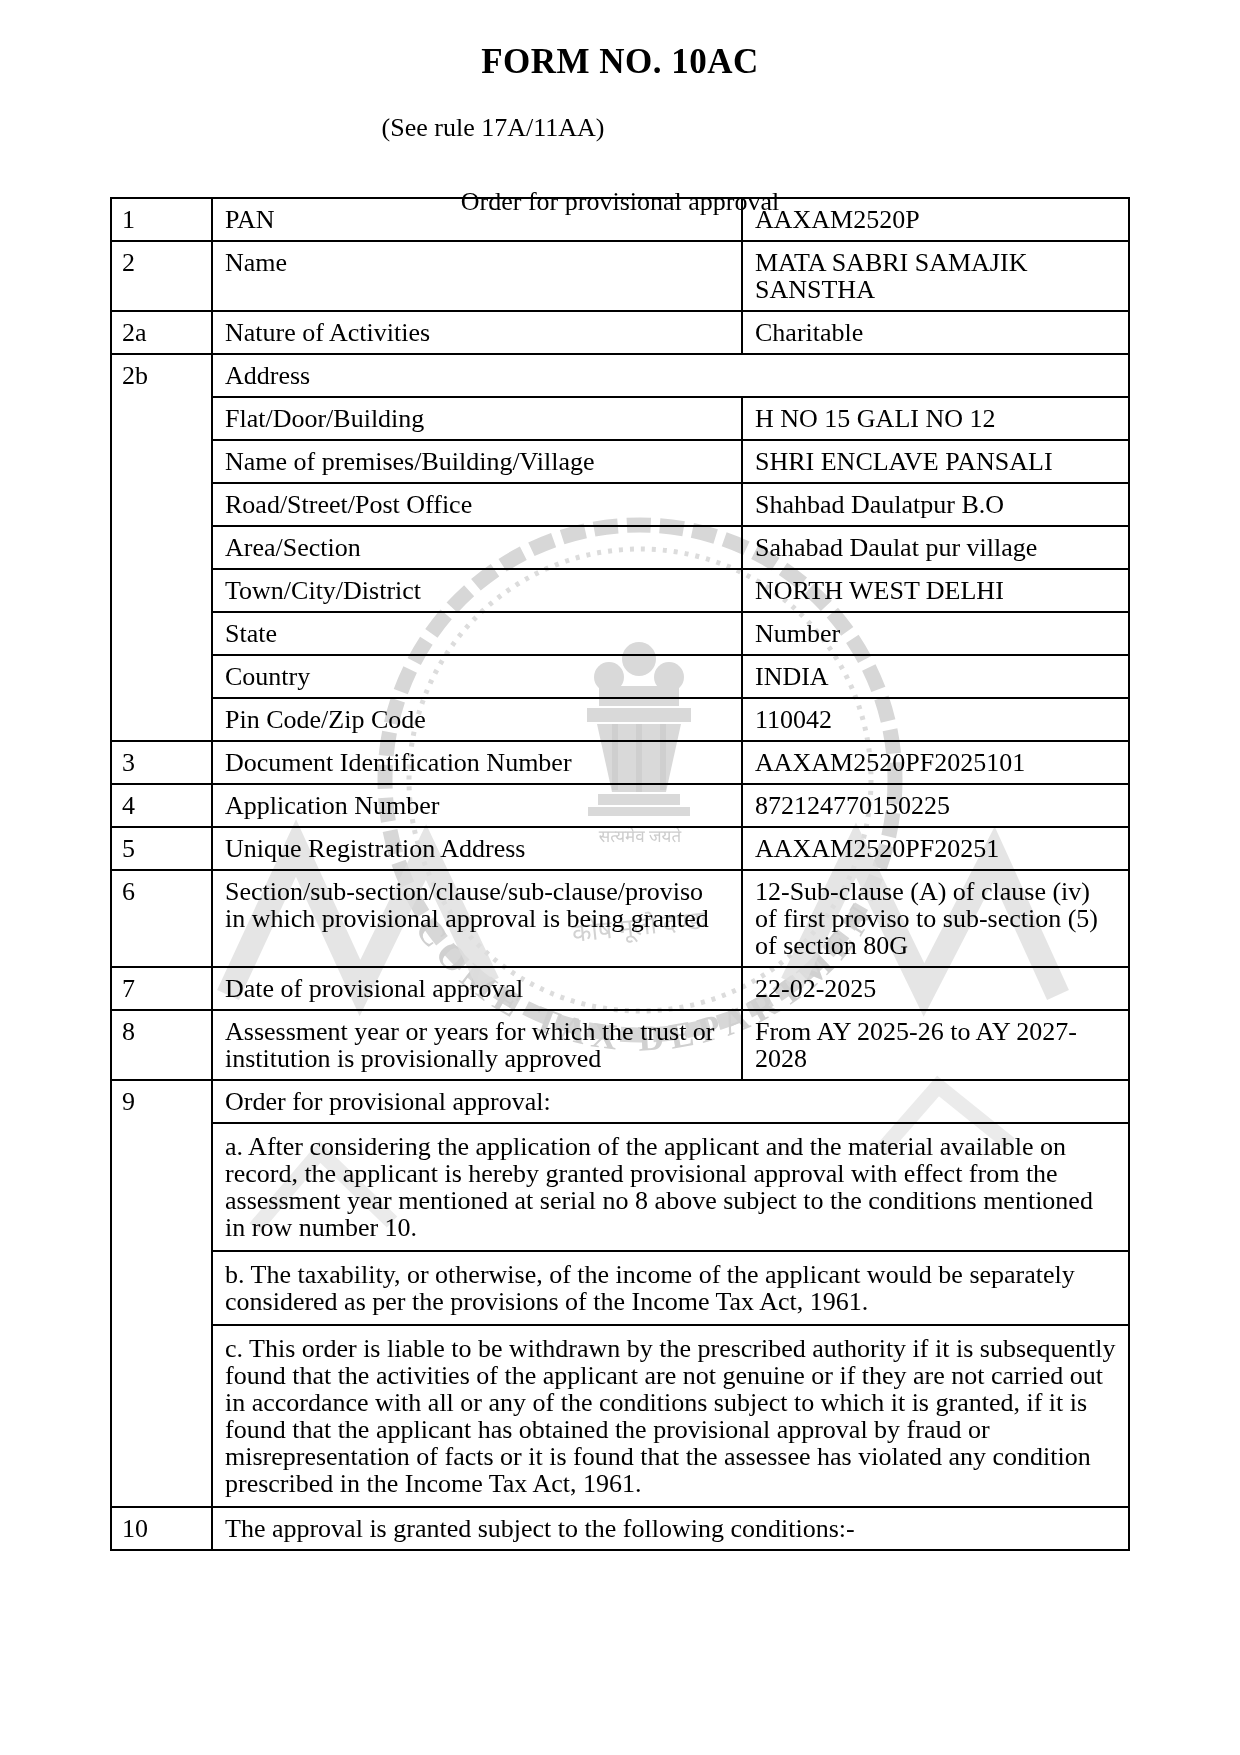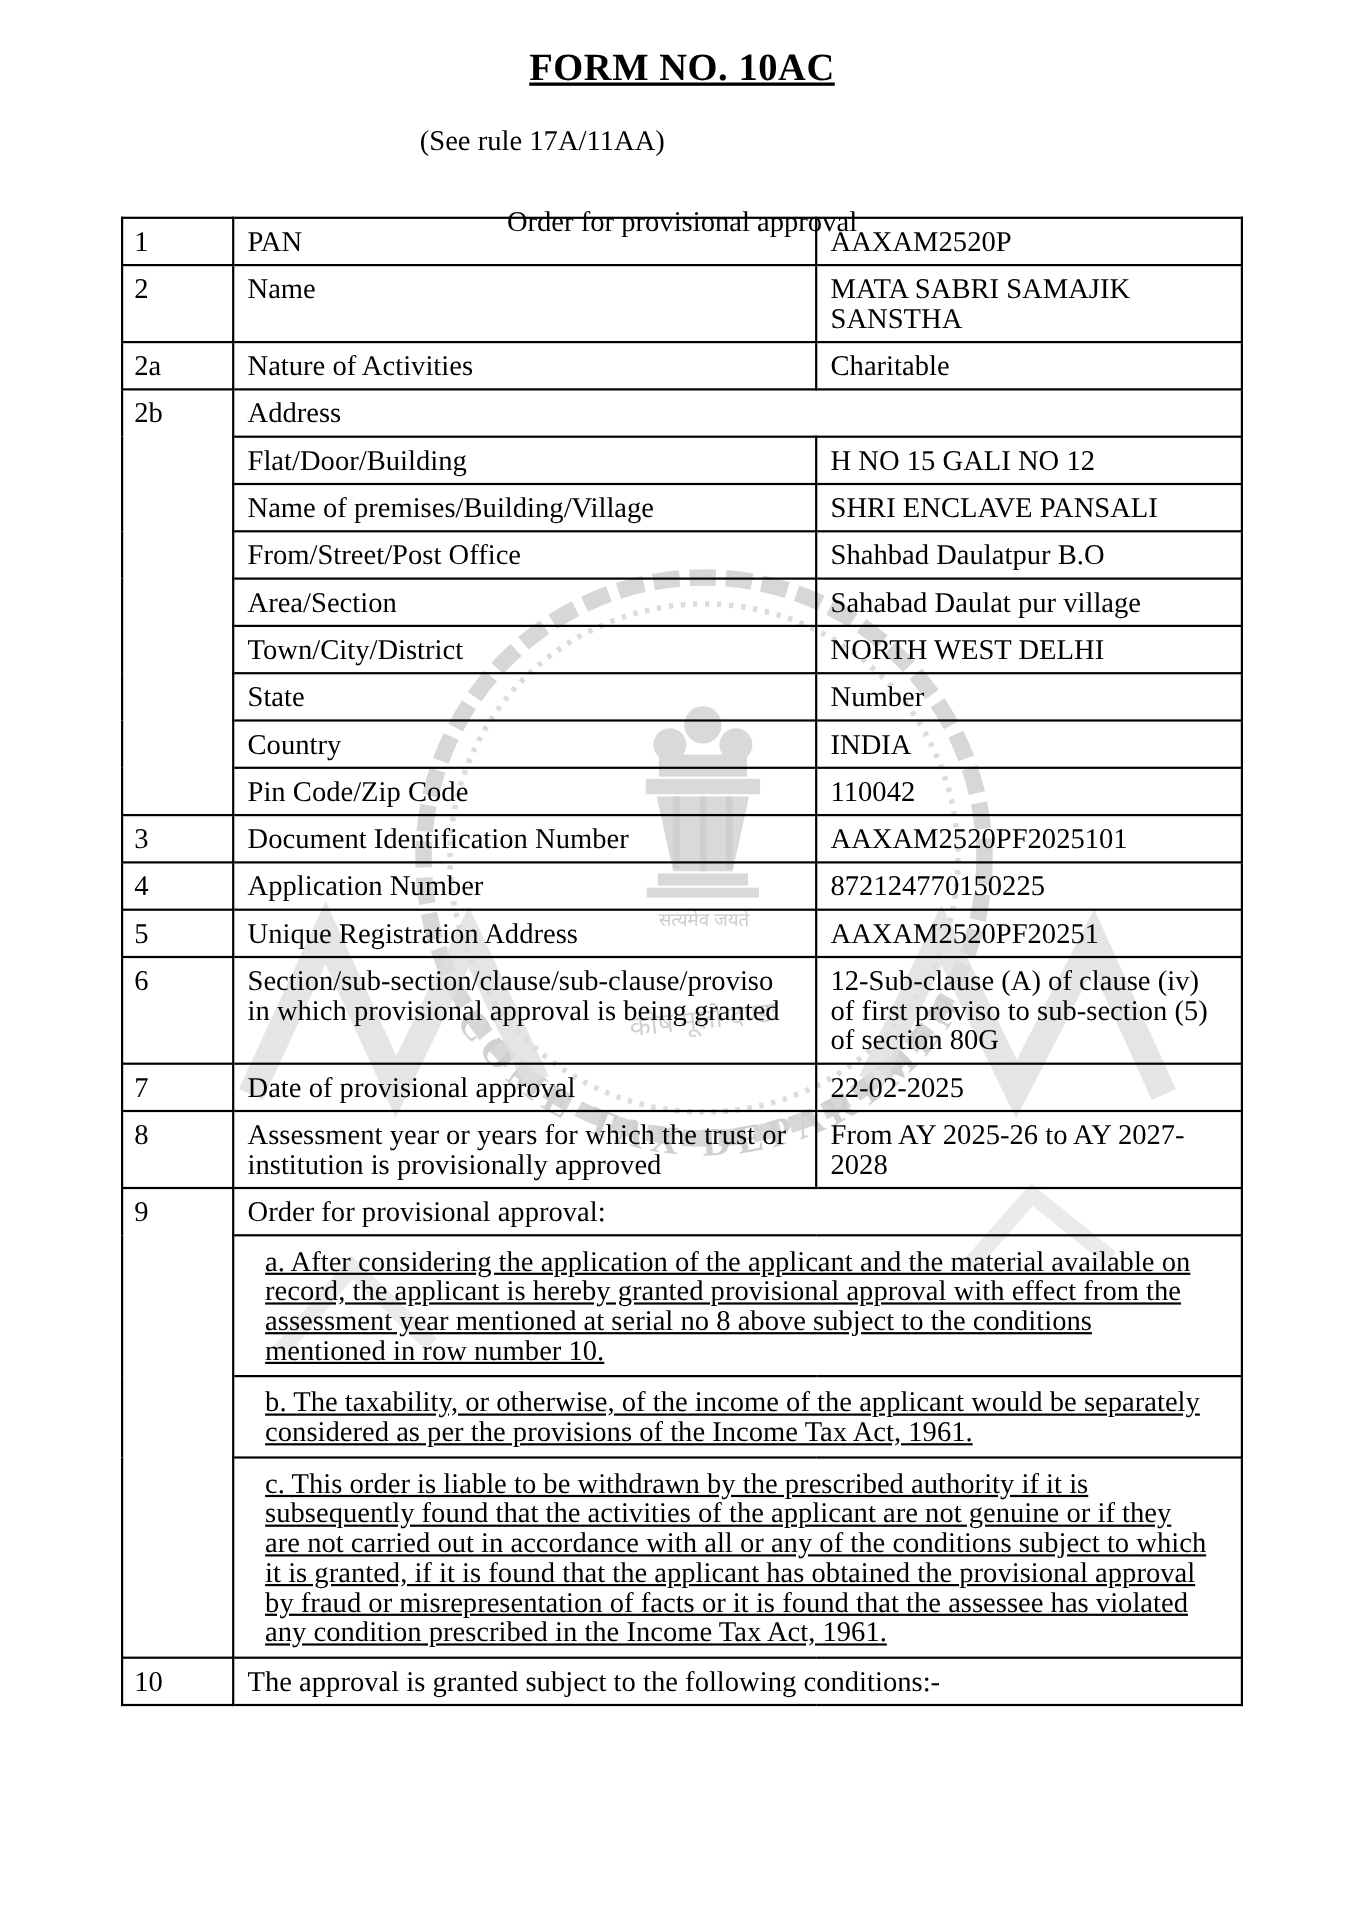--- a/index.html
+++ b/index.html
@@ -5,21 +5,21 @@
   html,body { margin:0; padding:0; }
   body {
     width:1240px; height:1755px;
     background:#ffffff;
     font-family:"Liberation Serif", serif;
     color:#000;
     position:relative;
     overflow:hidden;
   }
   .doc-header { position:absolute; left:0; top:0; width:1240px; text-align:center; }
-  .form-title { position:absolute; top:42px; left:0; width:1240px; font-size:35px; font-weight:bold; letter-spacing:0.5px;text-decoration:underline; }
+  .form-title { position:absolute; top:42px; left:0; width:1240px; font-size:35px; font-weight:bold; letter-spacing:0.5px; }
   .rule-line  { position:absolute; top:113px; left:0; width:986px; font-size:26px; }
   .order-line { position:absolute; top:148px; left:0; width:1240px; font-size:26px;margin-top:39px; }
 
   .watermark { position:absolute; left:0; top:0; width:1240px; height:1755px; z-index:0; pointer-events:none; }
 
   table.form-table {
     position:absolute; top:197px; left:110px;
     width:1018px;
     border-collapse:collapse;
     table-layout:fixed;
@@ -29,21 +29,21 @@
     background:transparent;
   }
   .form-table td {
     border:2px solid #000;
     vertical-align:top;
     padding:7px 12px;
     background:transparent;
     word-wrap:break-word;
   }
   .form-table td.sn  { padding-left:10px; }
-  .form-table td.para{ padding:9px 28px;text-decoration:underline; }
+  .form-table td.para{ padding:9px 12px; }
 </style>
 </head>
 <body>
 
 <svg class="watermark" viewBox="0 0 1240 1755" xmlns="http://www.w3.org/2000/svg" aria-hidden="true">
 
   <circle cx="640" cy="780" r="255" fill="none" stroke="#d7d7d7" stroke-width="15" stroke-dasharray="24 9"></circle>
   <circle cx="640" cy="780" r="231" fill="none" stroke="#dcdcdc" stroke-width="5" stroke-dasharray="4 7"></circle>
 
   <g fill="#d9d9d9">
@@ -114,21 +114,21 @@
     </tr>
     <tr>
       <td class="lbl">Flat/Door/Building</td>
       <td class="val">H NO 15 GALI NO 12</td>
     </tr>
     <tr>
       <td class="lbl">Name of premises/Building/Village</td>
       <td class="val">SHRI ENCLAVE PANSALI</td>
     </tr>
     <tr>
-      <td class="lbl">From/Street/Post Office</td>
+      <td class="lbl">Road/Street/Post Office</td>
       <td class="val">Shahbad Daulatpur B.O</td>
     </tr>
     <tr>
       <td class="lbl">Area/Section</td>
       <td class="val">Sahabad Daulat pur village</td>
     </tr>
     <tr>
       <td class="lbl">Town/City/District</td>
       <td class="val">NORTH WEST DELHI</td>
     </tr>

